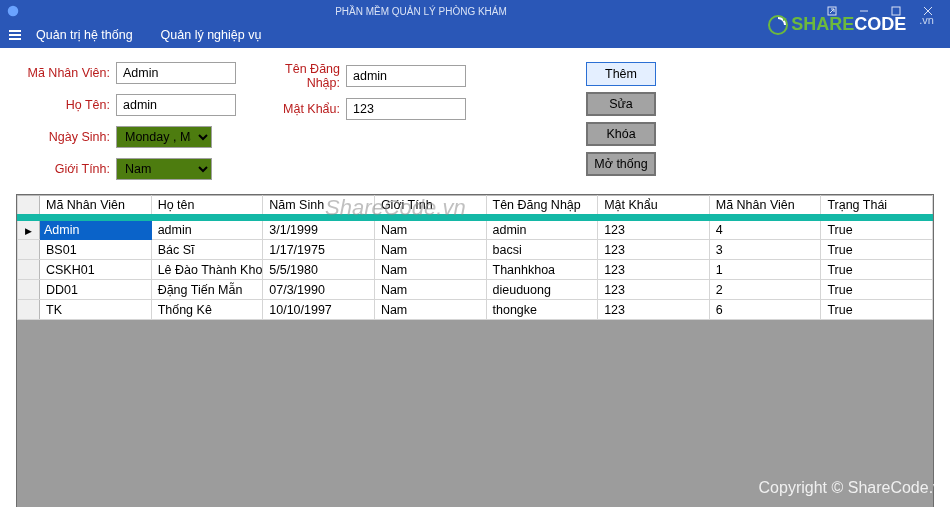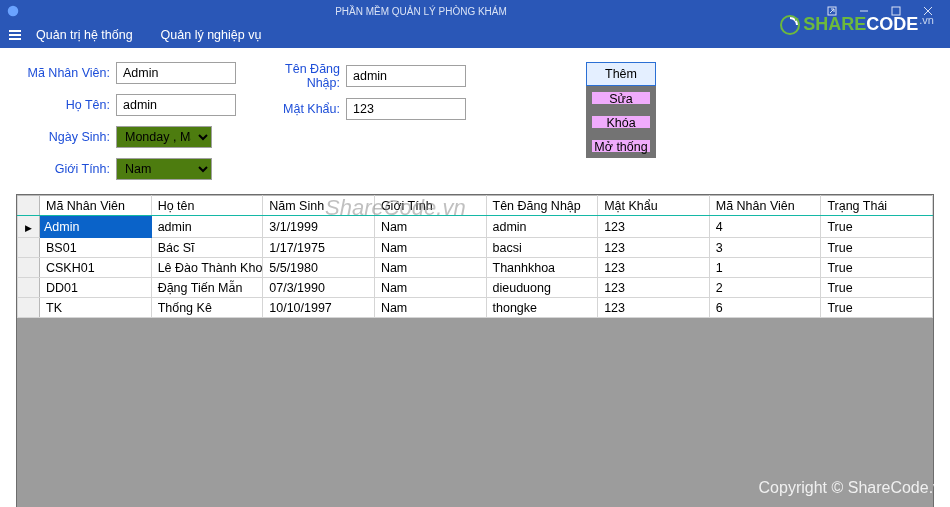--- a/index.html
+++ b/index.html
@@ -16,46 +16,46 @@
 
 .menubar { height: 26px; display: flex; align-items: center; padding: 0 8px; color: #fff; font-size: 12.5px; }
 .menubar .mico { width: 14px; height: 14px; margin-right: 14px; fill: #fff; }
 .menubar .mitem { margin-right: 28px; cursor: pointer; }
 
 
 .formarea { background: #fff; padding: 14px 26px 8px 26px; display: flex; }
 .col { display: flex; flex-direction: column; gap: 10px; }
 .col1 { width: 230px; }
 .col2 { width: 210px; margin-left: 0; gap: 8px; }
-.btncol { margin-left: 120px; display: flex; flex-direction: column; gap: 0; align-items: flex-end; }
+.btncol { margin-left: 120px; display: flex; flex-direction: column; gap: 6px; align-items: flex-end; }
 .row { display: flex; align-items: center; }
-.lbl { width: 84px; text-align: right; margin-right: 6px; color: #1d4ed8; font-size: 12.5px; }
+.lbl { width: 84px; text-align: right; margin-right: 6px; color: #b91c1c; font-size: 12.5px; }
 .col2 .lbl { width: 94px; }
 .inp { height: 22px; border: 1px solid #a0a0a0; padding: 2px 6px; font-size: 12.5px; background: #fff; width: 120px; }
 .sel { height: 22px; border: 1px solid #a0a0a0; padding: 1px 4px; font-size: 12.5px; background: #4d7c0f; width: 96px; }
-.btn { height: 24px; width: 70px; border: 6px solid #737373; background: #f0abfc; font-size: 12.5px; cursor: pointer; }
+.btn { height: 24px; width: 70px; border: 2px solid #737373; background: #a3a3a3; font-size: 12.5px; cursor: pointer; }
 .btn.primary { border: 1px solid #2a6fd4; background: #e4efff; }
 
 
 .gridwrap { margin: 6px 16px 0 16px; background: #9c9c9c; height: 326px; border: 1px solid #6d6d6d; overflow: hidden; }
 table { border-collapse: collapse; width: 100%; background: #fff; table-layout: fixed; }
 th, td { border: 1px solid #d5d5d5; padding: 2px 6px; font-size: 12.5px; text-align: left; height: 20px; white-space: nowrap; overflow: hidden; }
-th { background: #fff; font-weight: 400; border-bottom: 1px solid #14b8a6; border-top: 1px solid #b8b8b8; }
+th { background: #fff; font-weight: 400; border-bottom: 7px solid #14b8a6; border-top: 1px solid #b8b8b8; }
 th:first-child, td:first-child { width: 22px; background: #f0f0f0; border-right: 1px solid #b8b8b8; text-align: center; padding: 0; }
 td.sel { background: #0a63c9; color: #fff; border-color: #0a63c9; }
 .rowmark { color: #000; font-size: 9px; }
 
 
 .wm { position: absolute; pointer-events: none; }
 .wm1 { top: 195px; left: 325px; font-size: 22px; color: rgba(140,140,140,0.55); font-weight: 400; font-style: italic; }
 .wm2 { bottom: 10px; left: 0; width: 100%; text-align: right; font-size: 16px; color: rgba(255,255,255,0.85); }
 .logo { position: absolute; top: 14px; right: 16px; display: flex; align-items: flex-start; font-weight: 700; font-size: 18px; }
 .logo .s1 { color: #6db93d; }
 .logo .s2 { color: #fff; }
-.logo .s3 { color: #c8d6f0; font-size: 11px; font-weight: 400; margin-left: 1px; }
+.logo .s3 { color: #c8d6f0; font-size: 11px; font-weight: 400; margin-left: 13px; }
 .logo svg { margin-right: 2px; }
 </style>
 </head>
 <body>
 
 <div class="titlebar">
   <span class="ticon">
     <svg viewBox="0 0 16 16" width="14" height="14">
         <circle cx="8" cy="8" r="6" fill="#6aa3ff"></circle>
       </svg>

